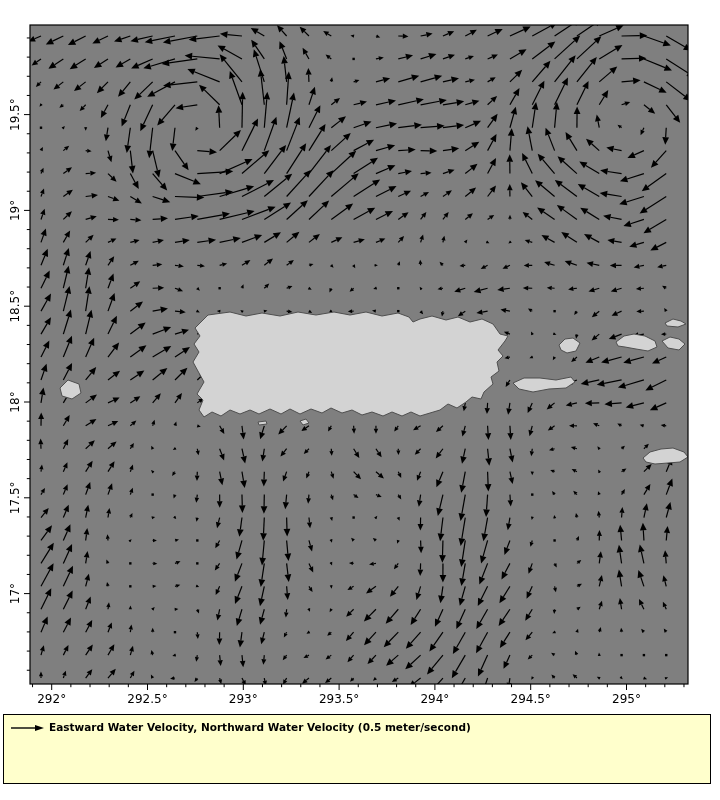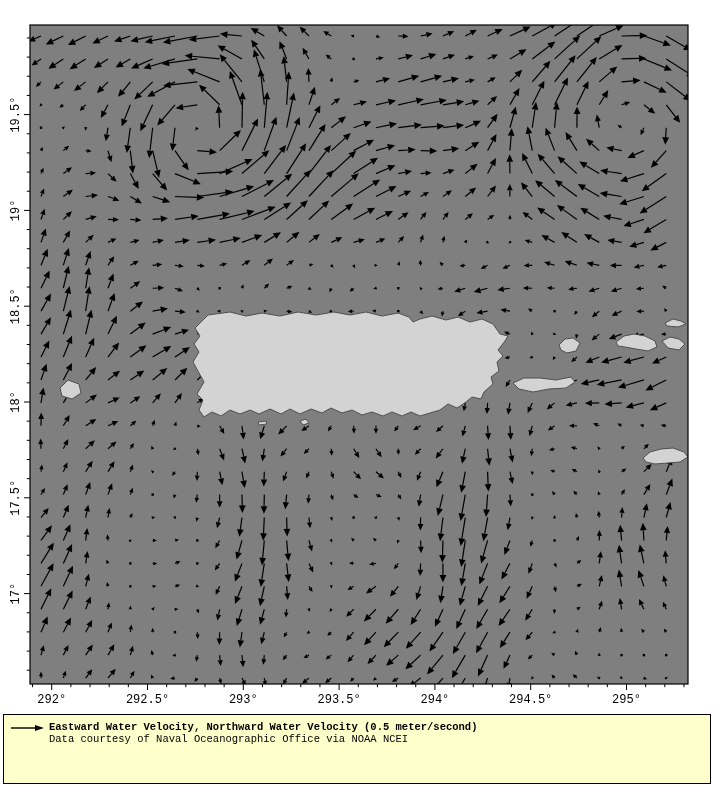--- a/index.html
+++ b/index.html
@@ -1,17 +1,17 @@
 <!DOCTYPE html>
 <html><head>
 <meta charset="utf-8">
 <style>
   html,body{margin:0;padding:0;background:#ffffff;width:720px;height:800px;overflow:hidden;}
   body{font-family:"DejaVu Sans","Liberation Sans",sans-serif;}
-  .page{position:relative;width:720px;height:644px;background:#fff;font-family:Liberation Mono, monospace;}
+  .page{position:relative;width:720px;height:644px;background:#fff;}
   #map{position:absolute;left:0;top:0;}
   .legend{position:absolute;left:3px;top:714px;width:706px;height:62px;
           background:#ffffcc;border:1px solid #000;display:flex;align-items:flex-start;
           padding-top:6px;box-sizing:content-box;}
   .legend-arrow-wrap{width:45px;display:flex;justify-content:center;margin-top:3px;flex:0 0 45px;}
   .legend-text{font-size:10.5px;line-height:12px;color:#000;}
   .legend-text .l1{font-weight:bold;text-align:center;}
   .tick-label{font-size:12px;fill:#000;}
 </style>
 </head>
@@ -1686,16 +1686,15 @@
 
   <div class="legend">
     <div class="legend-arrow-wrap">
       <svg width="34" height="8" viewBox="0 0 34 8">
         <line x1="1" y1="4" x2="26" y2="4" stroke="#000" stroke-width="1.4"></line>
         <polygon points="34,4 25,1 25,7" fill="#000"></polygon>
       </svg>
     </div>
     <div class="legend-text">
       <div class="l1">Eastward Water Velocity, Northward Water Velocity (0.5 meter/second)</div>
-      <div>Data courtesy of Naval Oceanographic Office via NOAA NCEI</div>
     </div>
   </div>
 </div>
 
 </body></html>

